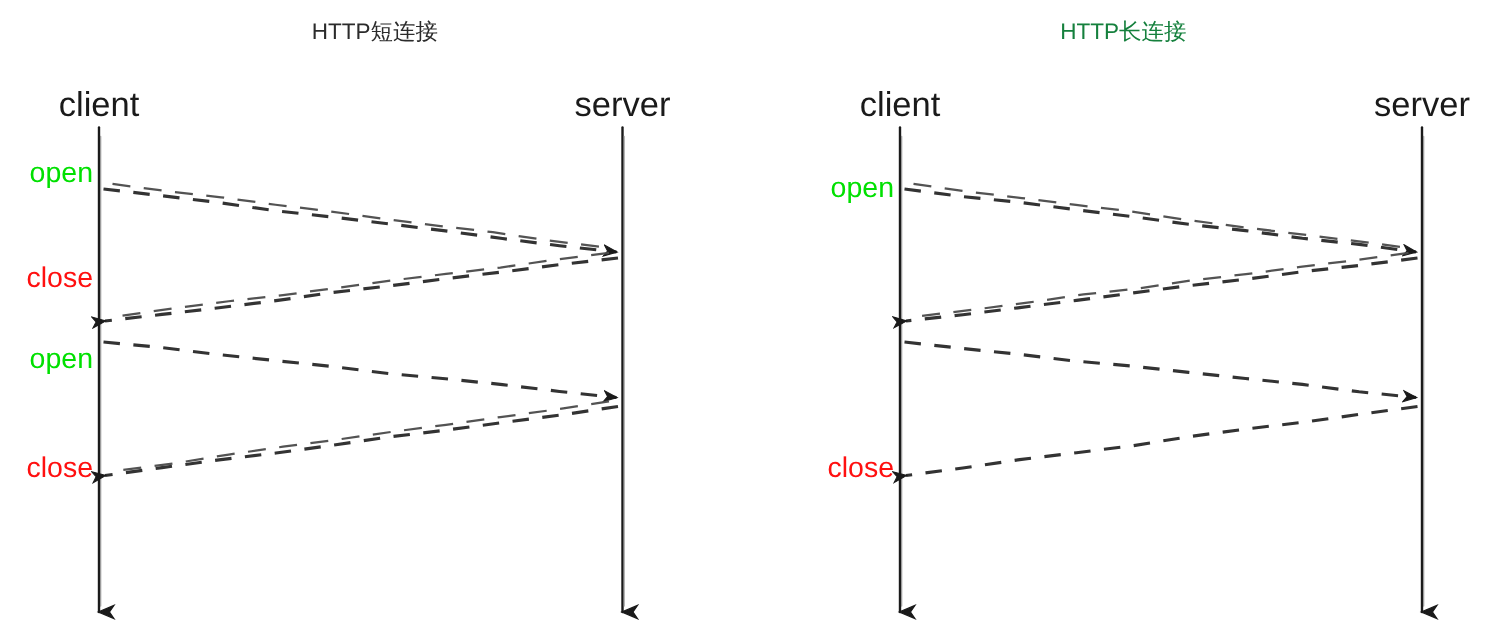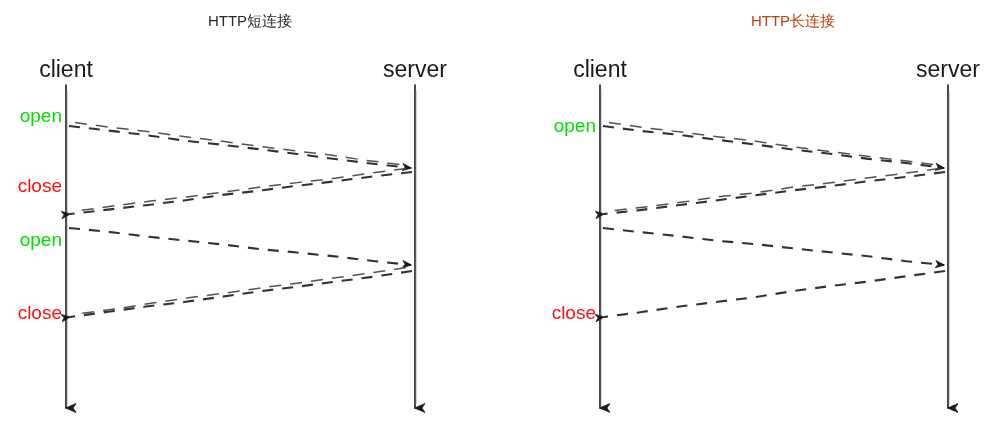--- a/index.html
+++ b/index.html
@@ -95,19 +95,19 @@
       </g>
     </svg>
   <div id="overlay-text">
       <div class="diagram-title" style="left: 140px; top: 12px; width: 220px; color: rgb(43, 43, 43);">HTTP短连接</div>
       <div class="actor-label" style="left: -24px; top: 56px; width: 180px; color: rgb(26, 26, 26);">client</div>
       <div class="actor-label" style="left: 325px; top: 56px; width: 180px; color: rgb(26, 26, 26);">server</div>
       <div class="event-label event-open" style="left: -98px; top: 105px; width: 160px; color: rgb(0, 224, 0);">open</div>
       <div class="event-label event-close" style="left: -98px; top: 175px; width: 160px; color: rgb(255, 16, 16);">close</div>
       <div class="event-label event-open" style="left: -98px; top: 229px; width: 160px; color: rgb(0, 224, 0);">open</div>
       <div class="event-label event-close" style="left: -98px; top: 302px; width: 160px; color: rgb(255, 16, 16);">close</div>
-      <div class="diagram-title" style="left: 683px; top: 12px; width: 220px; color: #c2410c;">HTTP长连接</div>
+      <div class="diagram-title" style="left: 639px; top: 12px; width: 220px; color: #15803d;">HTTP长连接</div>
       <div class="actor-label" style="left: 510px; top: 56px; width: 180px; color: rgb(26, 26, 26);">client</div>
       <div class="actor-label" style="left: 858px; top: 56px; width: 180px; color: rgb(26, 26, 26);">server</div>
       <div class="event-label event-open" style="left: 436px; top: 115px; width: 160px; color: rgb(0, 224, 0);">open</div>
       <div class="event-label event-close" style="left: 436px; top: 302px; width: 160px; color: rgb(255, 16, 16);">close</div>
     </div>
 </div>
 
 </body></html>

